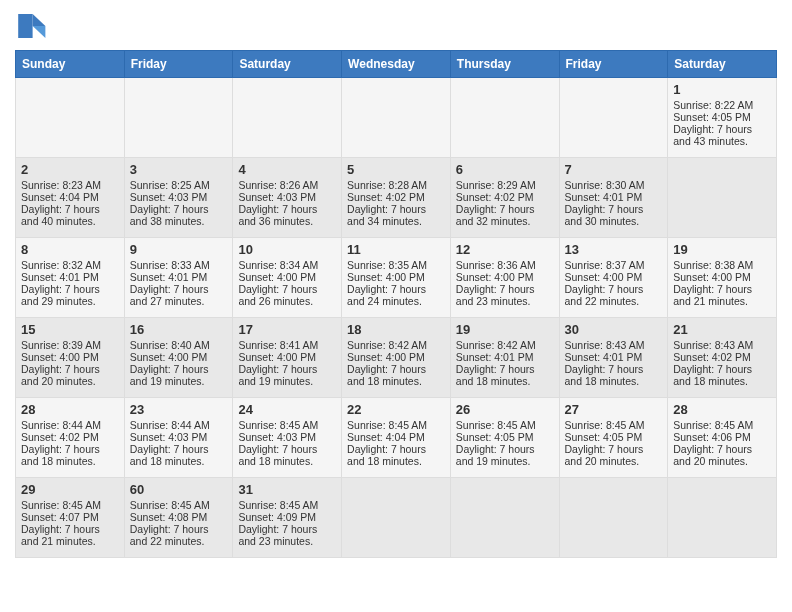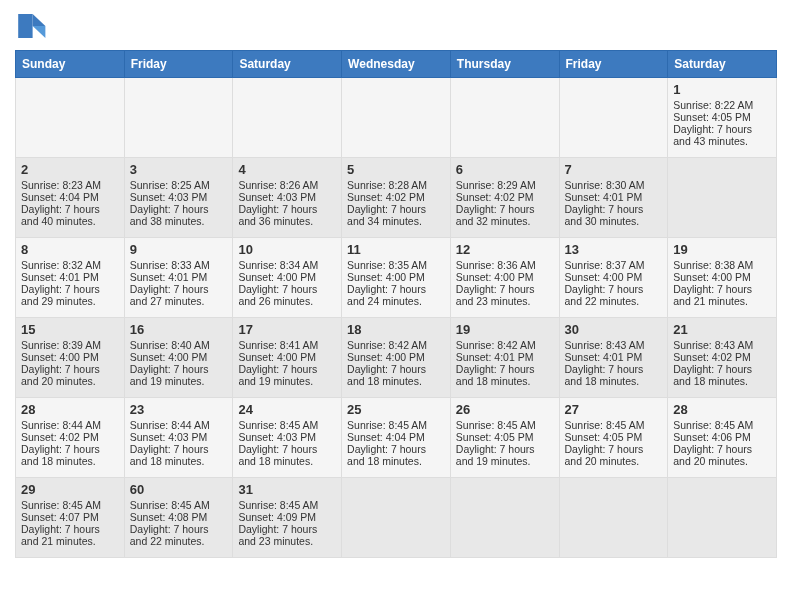--- a/index.html
+++ b/index.html
@@ -150,21 +150,21 @@
         <td><span class="day-number">17</span>Sunrise: 8:41 AM<br>Sunset: 4:00 PM<br>Daylight: 7 hours and 19 minutes.</td>
         <td><span class="day-number">18</span>Sunrise: 8:42 AM<br>Sunset: 4:00 PM<br>Daylight: 7 hours and 18 minutes.</td>
         <td><span class="day-number">19</span>Sunrise: 8:42 AM<br>Sunset: 4:01 PM<br>Daylight: 7 hours and 18 minutes.</td>
         <td><span class="day-number">30</span>Sunrise: 8:43 AM<br>Sunset: 4:01 PM<br>Daylight: 7 hours and 18 minutes.</td>
         <td><span class="day-number">21</span>Sunrise: 8:43 AM<br>Sunset: 4:02 PM<br>Daylight: 7 hours and 18 minutes.</td>
       </tr>
       <tr>
         <td><span class="day-number">28</span>Sunrise: 8:44 AM<br>Sunset: 4:02 PM<br>Daylight: 7 hours and 18 minutes.</td>
         <td><span class="day-number">23</span>Sunrise: 8:44 AM<br>Sunset: 4:03 PM<br>Daylight: 7 hours and 18 minutes.</td>
         <td><span class="day-number">24</span>Sunrise: 8:45 AM<br>Sunset: 4:03 PM<br>Daylight: 7 hours and 18 minutes.</td>
-        <td><span class="day-number">25</span>Sunrise: 8:45 AM<br>Sunset: 4:04 PM<br>Daylight: 7 hours and 18 minutes.</td>
+        <td><span class="day-number">22</span>Sunrise: 8:45 AM<br>Sunset: 4:04 PM<br>Daylight: 7 hours and 18 minutes.</td>
         <td><span class="day-number">26</span>Sunrise: 8:45 AM<br>Sunset: 4:05 PM<br>Daylight: 7 hours and 19 minutes.</td>
         <td><span class="day-number">27</span>Sunrise: 8:45 AM<br>Sunset: 4:05 PM<br>Daylight: 7 hours and 20 minutes.</td>
         <td><span class="day-number">28</span>Sunrise: 8:45 AM<br>Sunset: 4:06 PM<br>Daylight: 7 hours and 20 minutes.</td>
       </tr>
       <tr>
         <td><span class="day-number">29</span>Sunrise: 8:45 AM<br>Sunset: 4:07 PM<br>Daylight: 7 hours and 21 minutes.</td>
         <td><span class="day-number">60</span>Sunrise: 8:45 AM<br>Sunset: 4:08 PM<br>Daylight: 7 hours and 22 minutes.</td>
         <td><span class="day-number">31</span>Sunrise: 8:45 AM<br>Sunset: 4:09 PM<br>Daylight: 7 hours and 23 minutes.</td>
         <td class="empty-cell"></td>
         <td class="empty-cell"></td>

